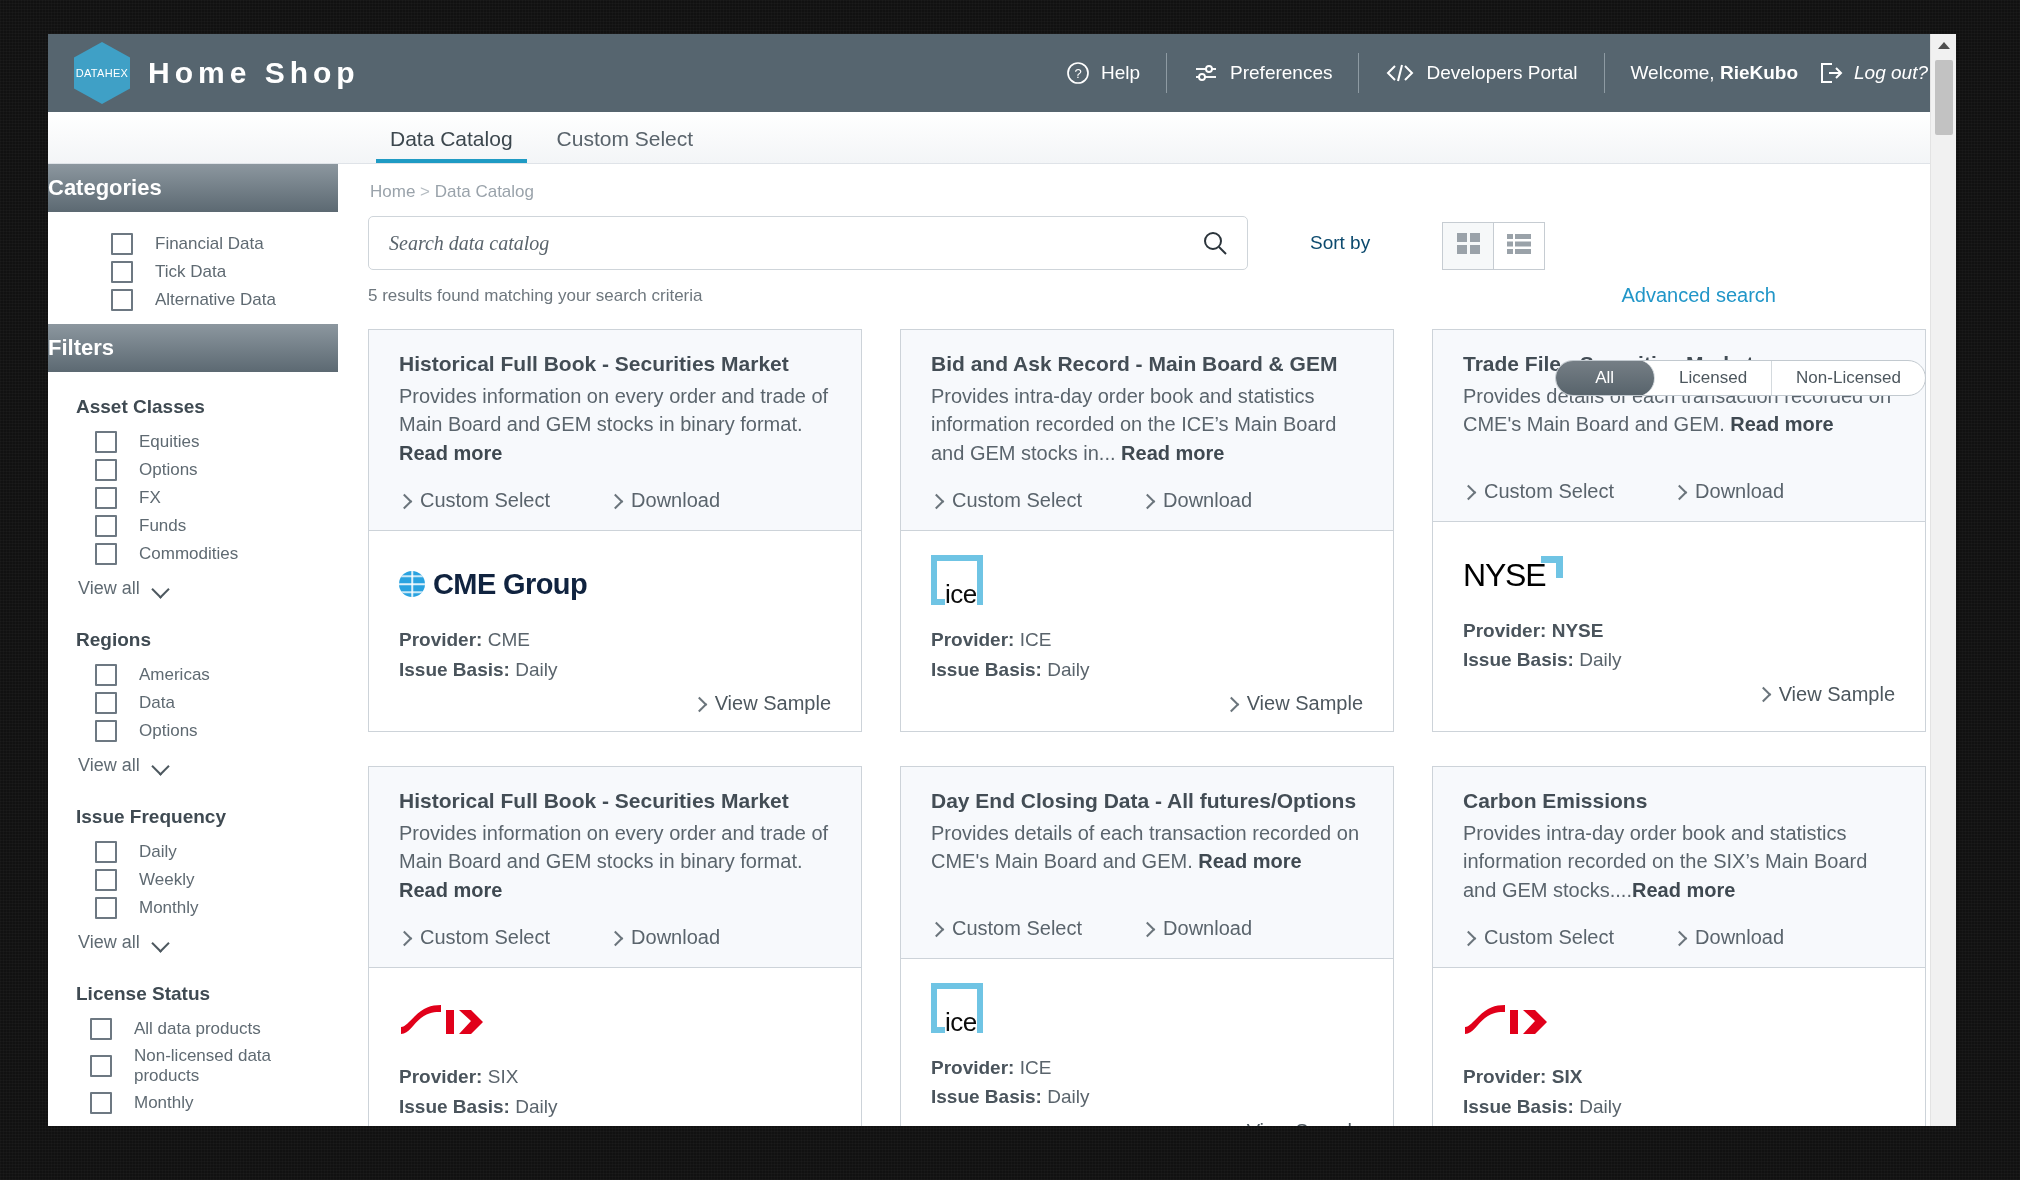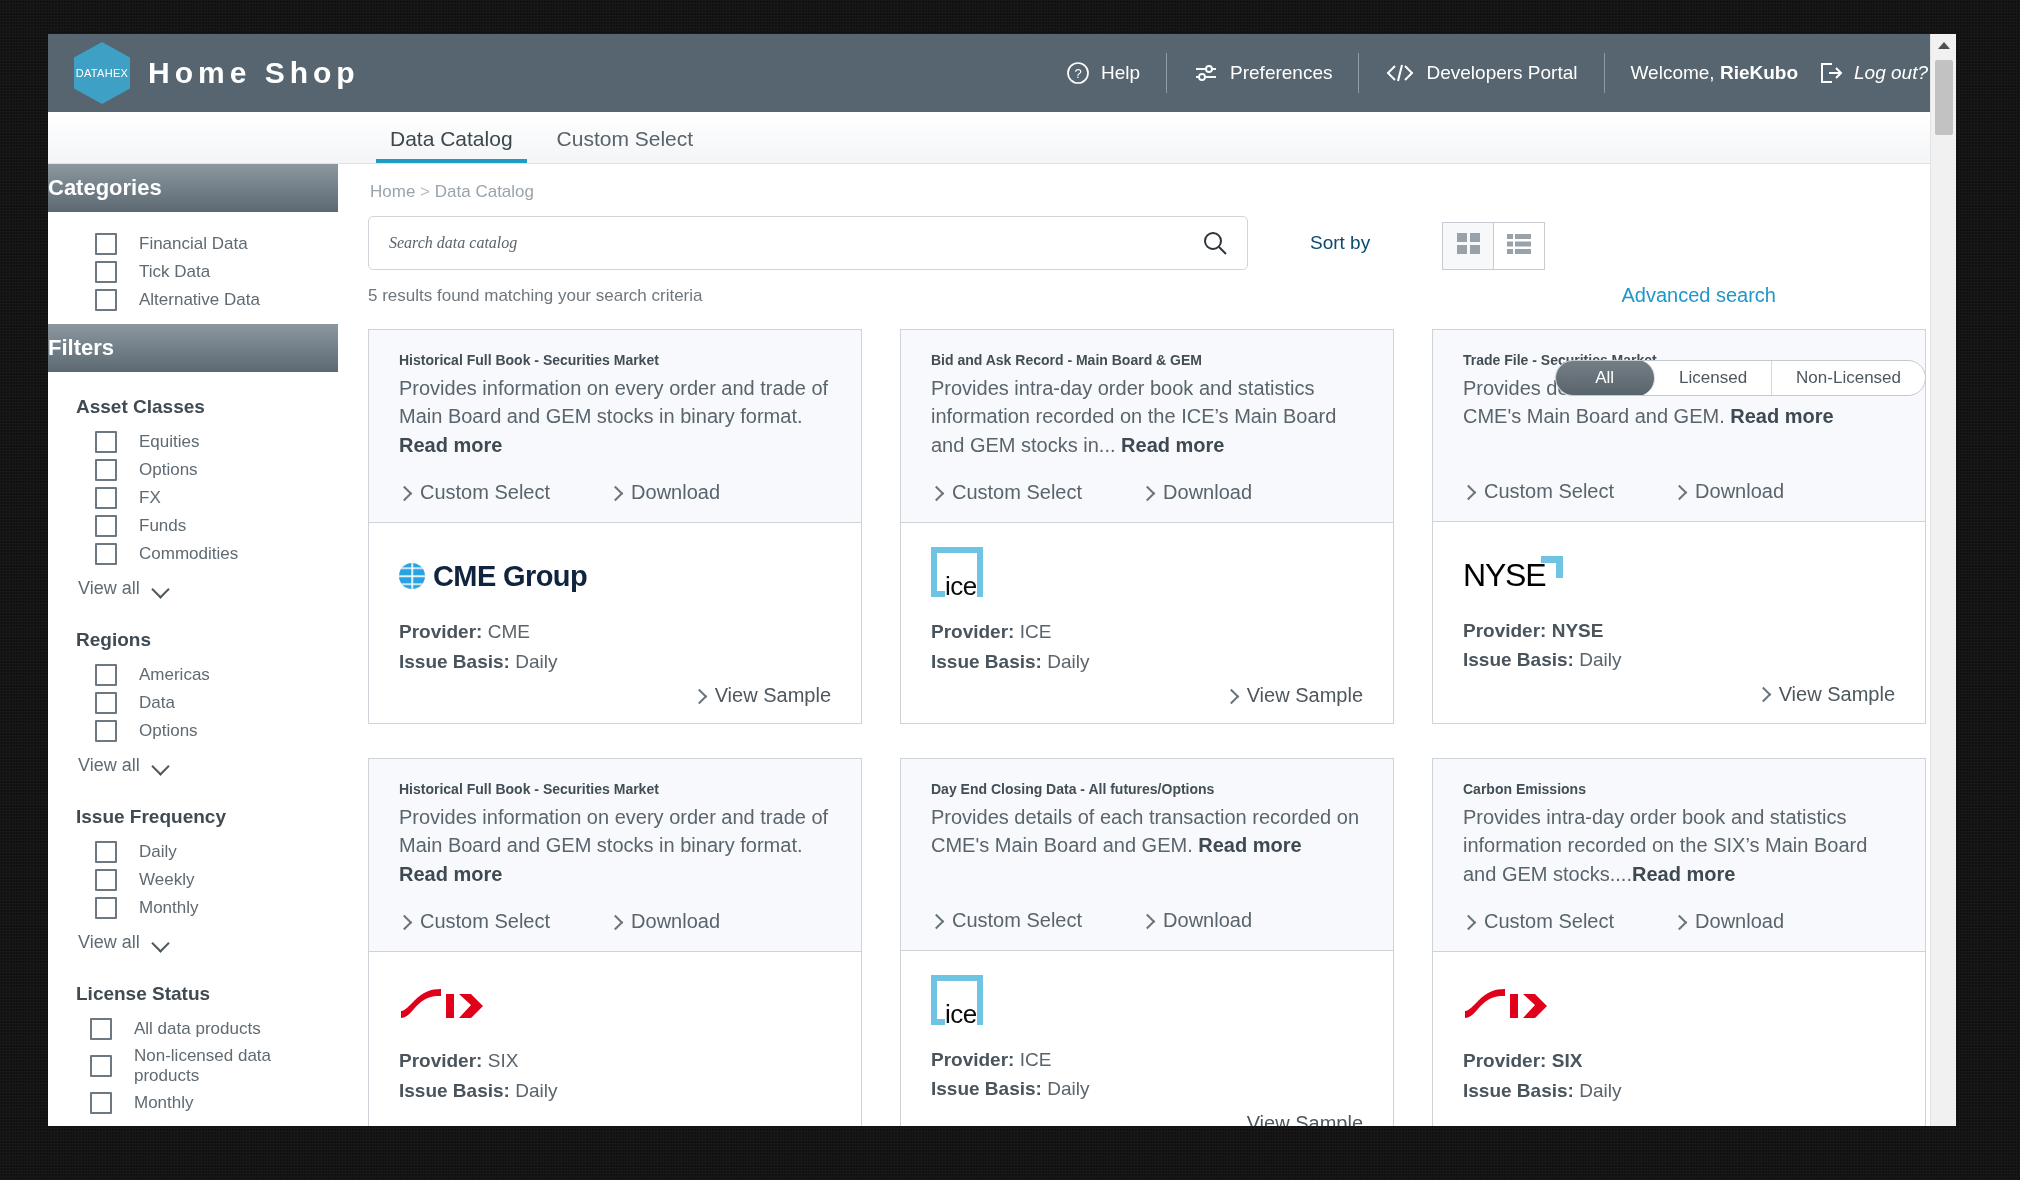--- a/index.html
+++ b/index.html
@@ -93,21 +93,21 @@
   
   .sidebar {
     width: 290px; flex: 0 0 290px; background: #fff;
     padding-top: 0; overflow: hidden;
   }
   .sec-head {
     height: 48px; display: flex; align-items: center;
     color: #fff; font-size: 22px; font-weight: bold;
     background: linear-gradient(#8c979f, #5c6972);
   }
-  .sec-body { padding: 18px 0 10px 0; }
+  .sec-body { padding: 18px 0 10px 16px; }
   .chk-row {
     display: flex; align-items: center; gap: 22px;
     padding: 3px 0 3px 47px; font-size: 17px; color: #5f6a72;
   }
   .chk {
     width: 22px; height: 22px; border: 2px solid #6d7882;
     background: #fff; flex: 0 0 22px; border-radius: 1px;
   }
   .filter-group { padding: 10px 0 2px 0; }
   .group-title {
@@ -132,21 +132,21 @@
     padding: 0 30px 0 30px; position: relative; overflow: hidden;
   }
   .crumb { font-size: 17px; color: #9aa3ab; padding: 18px 0 14px 2px; }
   .crumb .sep { color: #b4bbc1; }
   .searchrow { display: flex; align-items: flex-start; gap: 20px; }
   .searchbox {
     flex: 0 0 880px; height: 54px; border: 1px solid #cfd5da; border-radius: 5px;
     display: flex; align-items: center; padding: 0 18px 0 20px; background: #fff;
   }
   .searchbox .ph {
-    flex: 1 1 auto; font-size: 16px; color: #5a646c; font-style: italic;
+    flex: 1 1 auto; font-size: 20px; color: #5a646c; font-style: italic;
     font-family: "Liberation Serif", serif;
   }
   .sortlabel { font-size: 19px; color: #0c4a6e; margin: 16px 16px 0 42px; white-space: nowrap;}
   .select {
     margin-left: 22px; margin-top: 6px;
     flex: 0 0 340px; height: 52px; background: #fff;
     border: 1px solid #dfe3e7; box-shadow: 0 1px 3px rgba(0,0,0,.13);
     display: flex; align-items: center; padding: 0 18px 0 22px;
     font-size: 20px; color: #3f4a52; border-radius: 2px;
   }
@@ -189,21 +189,21 @@
   .grid {
     display: grid; grid-template-columns: repeat(3, 1fr);
     gap: 34px 38px; margin-top: 22px;
   }
   .card { border: 1px solid #cdd3d9; background: #fff; display: flex; flex-direction: column; }
   .card-top {
     background: #f7f9fc; padding: 22px 30px 18px 30px;
     border-bottom: 1px solid #cdd3d9; min-height: 192px;
     display: flex; flex-direction: column;
   }
-  .card-title { font-size: 14px; font-weight: bold; color: #434d55; margin-bottom: 6px; }
+  .card-title { font-size: 21px; font-weight: bold; color: #434d55; margin-bottom: 6px; }
   .card-desc { font-size: 20px; color: #5a646c; line-height: 1.42; }
   .card-desc b { color: #3f4951; font-weight: bold; }
   .card-actions { display: flex; gap: 60px; margin-top: auto; padding-top: 22px; }
   .act { display: flex; align-items: center; gap: 11px; font-size: 20px; color: #5a646c; }
   .chev-r { width: 10px; height: 10px; position: relative; flex: 0 0 10px;}
   .chev-r::before {
     content: ""; position: absolute; left: 0; top: 0;
     width: 9px; height: 9px;
     border-right: 2.2px solid #6b757c; border-top: 2.2px solid #6b757c;
     transform: rotate(45deg);

